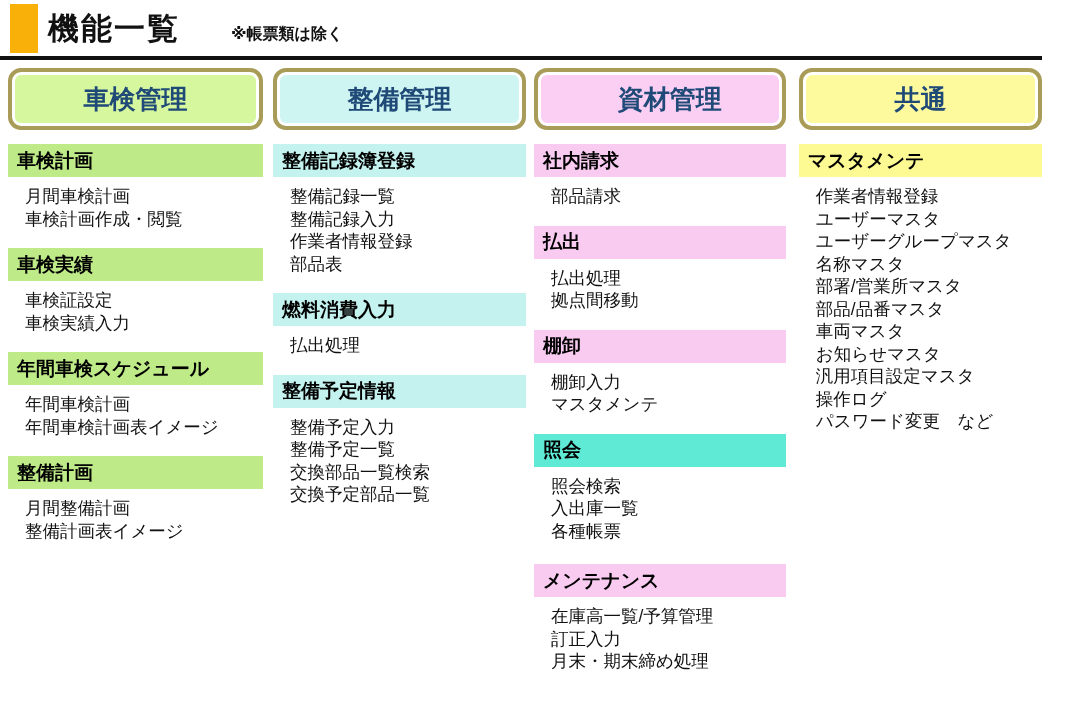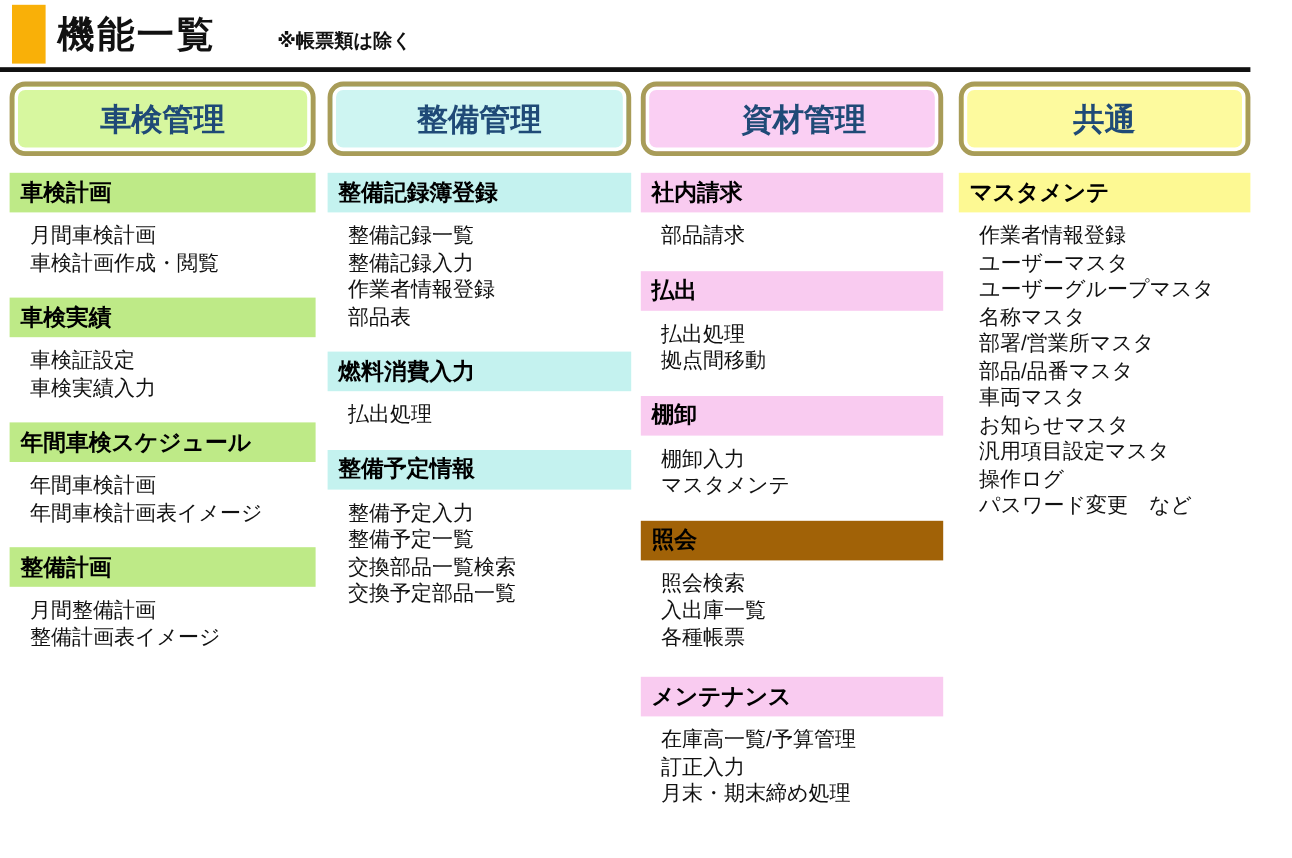--- a/index.html
+++ b/index.html
@@ -143,21 +143,21 @@
 
       <div class="section">
         <div class="band" style="background-color: rgb(249, 203, 240);">棚卸</div>
         <ul class="items">
           <li>棚卸入力</li>
           <li>マスタメンテ</li>
         </ul>
       </div>
 
       <div class="section">
-        <div class="band" style="background-color: #a16207;">照会</div>
+        <div class="band" style="background-color: #5eead4;">照会</div>
         <ul class="items">
           <li>照会検索</li>
           <li>入出庫一覧</li>
           <li>各種帳票</li>
         </ul>
       </div>
 
       <div class="section gap-before">
         <div class="band" style="background-color: rgb(249, 203, 240);">メンテナンス</div>
         <ul class="items">

